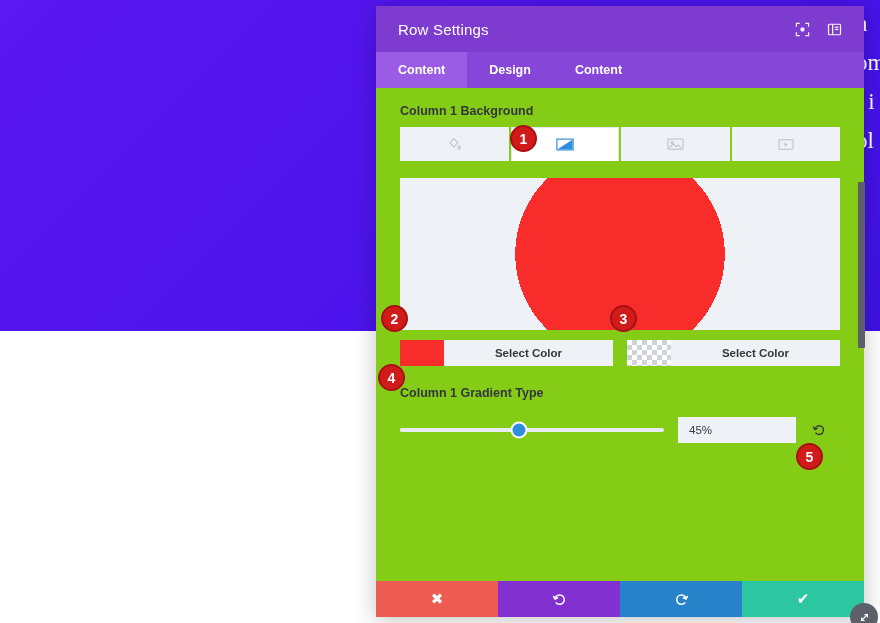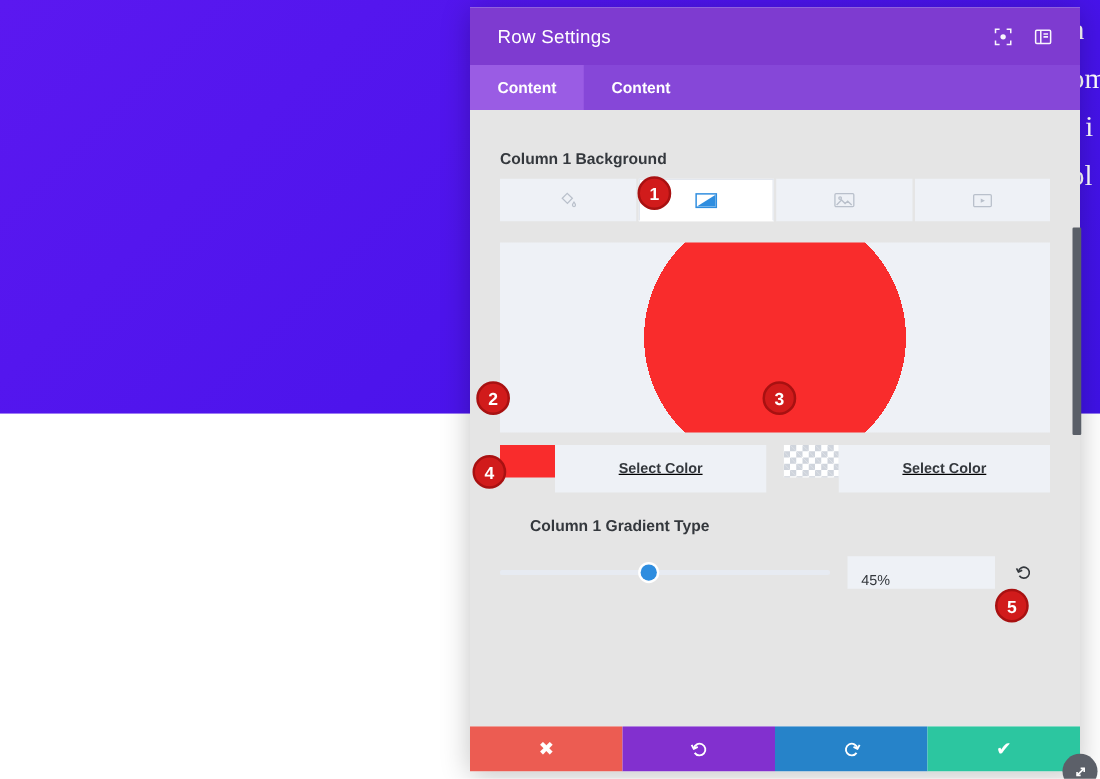--- a/index.html
+++ b/index.html
@@ -52,22 +52,22 @@
   .tabs {
     height: 36px; background: #8647d8; display: flex; flex: 0 0 auto;
   }
   .tab {
     padding: 0 22px; height: 36px; display: flex; align-items: center;
     color: #ffffff; font-size: 12.5px; font-weight: bold;
   }
   .tab.active { background: #9a5ce4; }
 
   .modal-body {
-    flex: 1 1 auto; background: #e5e5e5; position: relative;
-    padding: 32px 24px 0 24px; overflow: hidden;
+    flex: 1 1 auto; background: #84cc16; position: relative;
+    padding: 16px 24px 0 24px; overflow: hidden;
   }
   .field { margin-bottom: 17px; position: relative; }
   .field-label {
     font-size: 12.5px; color: #34383d; font-weight: bold;
     margin-bottom: 9px;
   }
 
   
   .bg-tabs { display: flex; gap: 2px; }
   .bg-tab {
@@ -83,21 +83,21 @@
   .grad-preview {
     height: 152px; width: 100%;
     background:
       radial-gradient(circle at 50% 50%,
         #f92c2c 0%, #f92c2c 45%, #eef1f6 45%, #eef1f6 100%);
     margin-top: 3px;
   }
 
   
   .color-row { display: flex; gap: 14px; margin-top: 10px; }
-  .color-cell { flex: 1; display: flex; height: 38px; text-decoration: underline; }
+  .color-cell { flex: 1; display: flex; height: 26px; }
   .swatch { width: 44px; height: 26px; flex: 0 0 44px; }
   .swatch.red { background: #f92c2c; }
   .swatch.transparent {
     background-color: #ffffff;
     background-image:
       linear-gradient(45deg, #cfd4dc 25%, transparent 25%, transparent 75%, #cfd4dc 75%),
       linear-gradient(45deg, #cfd4dc 25%, transparent 25%, transparent 75%, #cfd4dc 75%);
     background-size: 10px 10px;
     background-position: 0 0, 5px 5px;
   }
@@ -128,21 +128,21 @@
     position: absolute; left: 0; top: 0; height: 4px; background: #e7ebf2;
     border-radius: 2px;
   }
   .slider-thumb {
     position: absolute; top: 50%; width: 13px; height: 13px;
     border-radius: 50%; background: #2e8ddf; transform: translate(-50%, -50%);
     box-shadow: 0 0 0 2px #fff;
   }
   .value-box {
     width: 118px; height: 26px; background: #eef1f6;
-    display: flex; align-items: flex-end; padding-left: 11px;
+    display: flex; align-items: center; padding-left: 11px;
     font-size: 11.5px; color: #34383d; position: relative;
   }
   .reset-icon {
     width: 18px; height: 18px; display: flex; align-items: center;
     justify-content: center; color: #34383d; font-size: 15px;
   }
 
   
   .badge {
     position: absolute; width: 27px; height: 27px; border-radius: 50%;
@@ -211,20 +211,21 @@
           <rect x="1.6" y="2.4" width="12.8" height="11.2" rx="1"></rect>
           <line x1="6" y1="2.4" x2="6" y2="13.6"></line>
           <line x1="8.3" y1="5.6" x2="12.2" y2="5.6"></line>
           <line x1="8.3" y1="8" x2="12.2" y2="8"></line>
         </svg>
       </div>
     </div>
 
     <div class="tabs">
       <div class="tab active">Content</div>
+      <div class="tab">Design</div>
       <div class="tab">Content</div>
     </div>
 
     <div class="modal-body">
 
       <div class="field">
         <div class="field-label">Column 1 Background</div>
         <div class="bg-tabs">
           <div class="bg-tab">
             <span>
@@ -269,21 +270,21 @@
         <div class="color-cell">
           <div class="swatch red"></div>
           <div class="select-color-btn">Select Color</div>
         </div>
         <div class="color-cell">
           <div class="swatch transparent"></div>
           <div class="select-color-btn">Select Color</div>
         </div>
       </div>
 
-      <div class="field" style="margin-top:20px;margin-left:24px;">
+      <div class="field" style="margin-top:20px;">
         <div class="field-label">Column 1 Gradient Type</div>
       </div>
 
 
       <div class="field">
         <div class="slider-row">
           <div class="slider-track">
             <div class="slider-fill" style="width:45%;"></div>
             <div class="slider-thumb" style="left:45%;"></div>
           </div>

